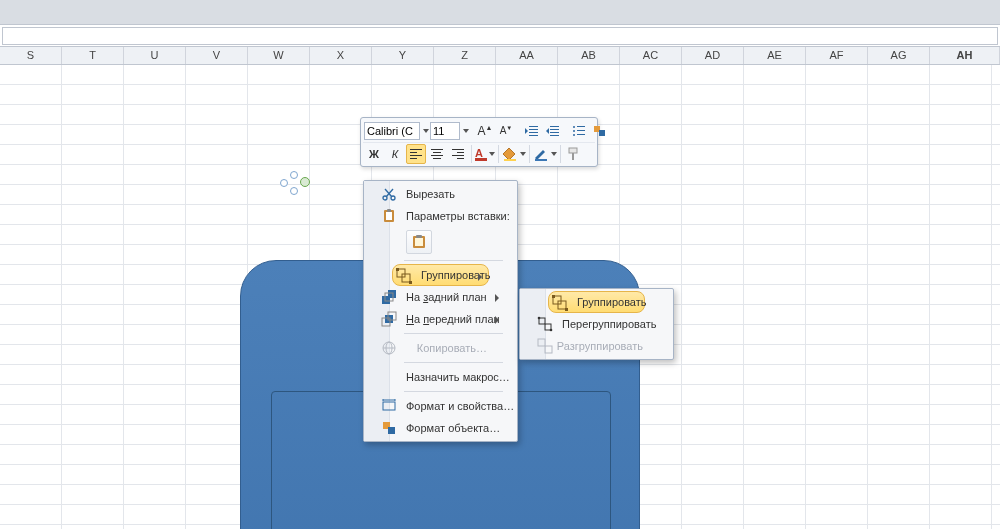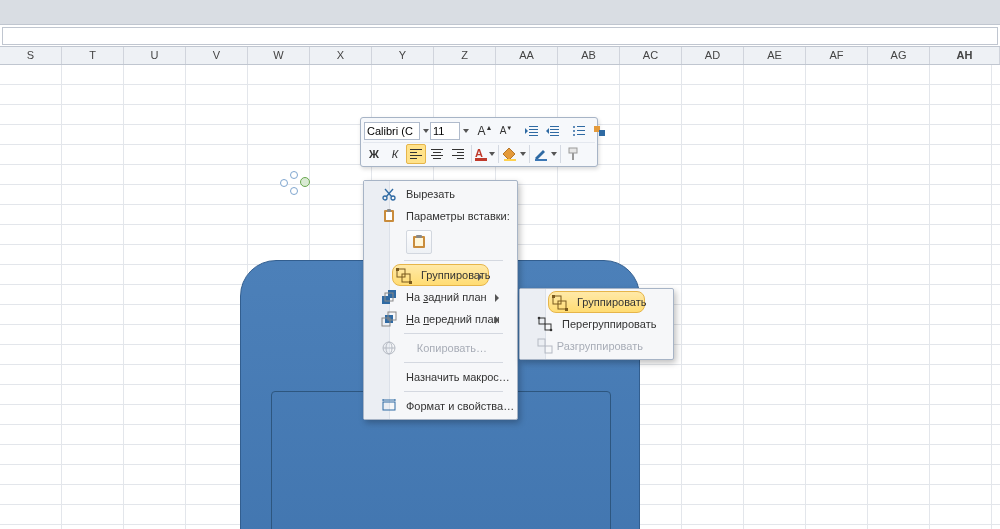--- a/index.html
+++ b/index.html
@@ -484,20 +484,29 @@
         <svg class="icon-svg" viewBox="0 0 16 16">
             <rect x="2" y="4" width="12" height="8" fill="none" stroke="#2f6aa3"></rect>
             <line x1="2" y1="2" x2="14" y2="2" stroke="#2f6aa3"></line>
             <line x1="2" y1="1" x2="2" y2="3" stroke="#2f6aa3"></line>
             <line x1="14" y1="1" x2="14" y2="3" stroke="#2f6aa3"></line>
           </svg>
       </span>
       <span>Формат и свойства…</span>
     </div>
 
+    <div class="ctx-item">
+      <span class="ico">
+        <svg class="icon-svg" viewBox="0 0 16 16">
+            <rect x="2" y="2" width="7" height="7" fill="#e49a3a"></rect>
+            <rect x="7" y="7" width="7" height="7" fill="#2f6aa3"></rect>
+          </svg>
+      </span>
+      <span>Формат объекта…</span>
+    </div>
   </div>
 
   <div class="ctx-menu sub">
     <div class="ctx-iconcol"></div>
 
     <div class="ctx-item highlight">
       <span class="ico">
         <svg class="icon-svg" viewBox="0 0 16 16">
             <rect x="1" y="1" width="8" height="8" fill="none" stroke="#7a5a1e"></rect>
             <rect x="6" y="6" width="8" height="8" fill="none" stroke="#7a5a1e"></rect>

